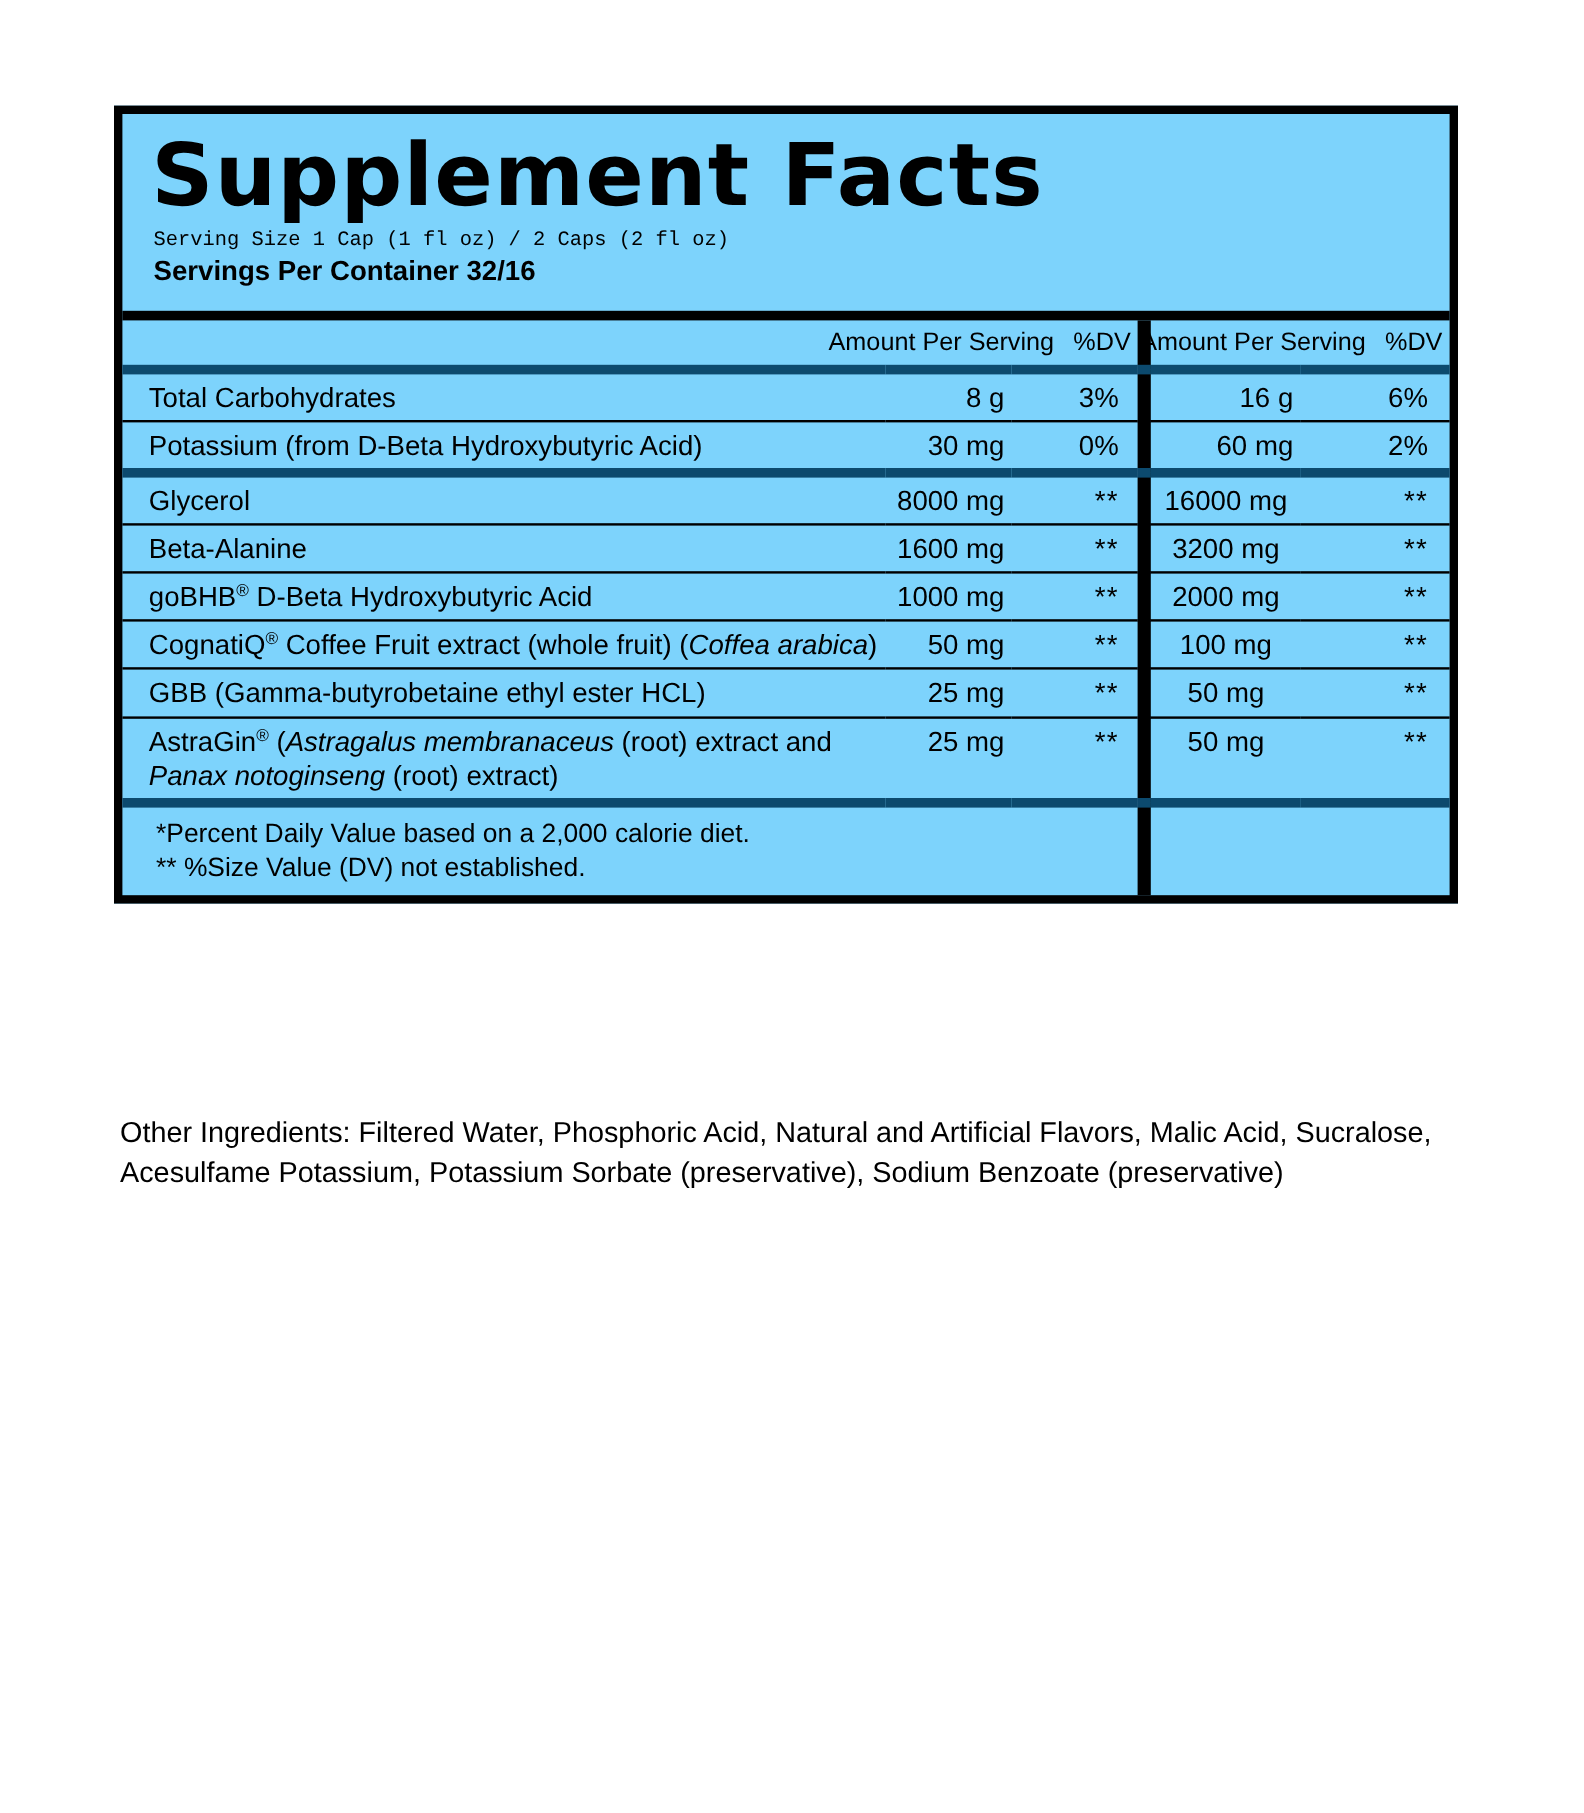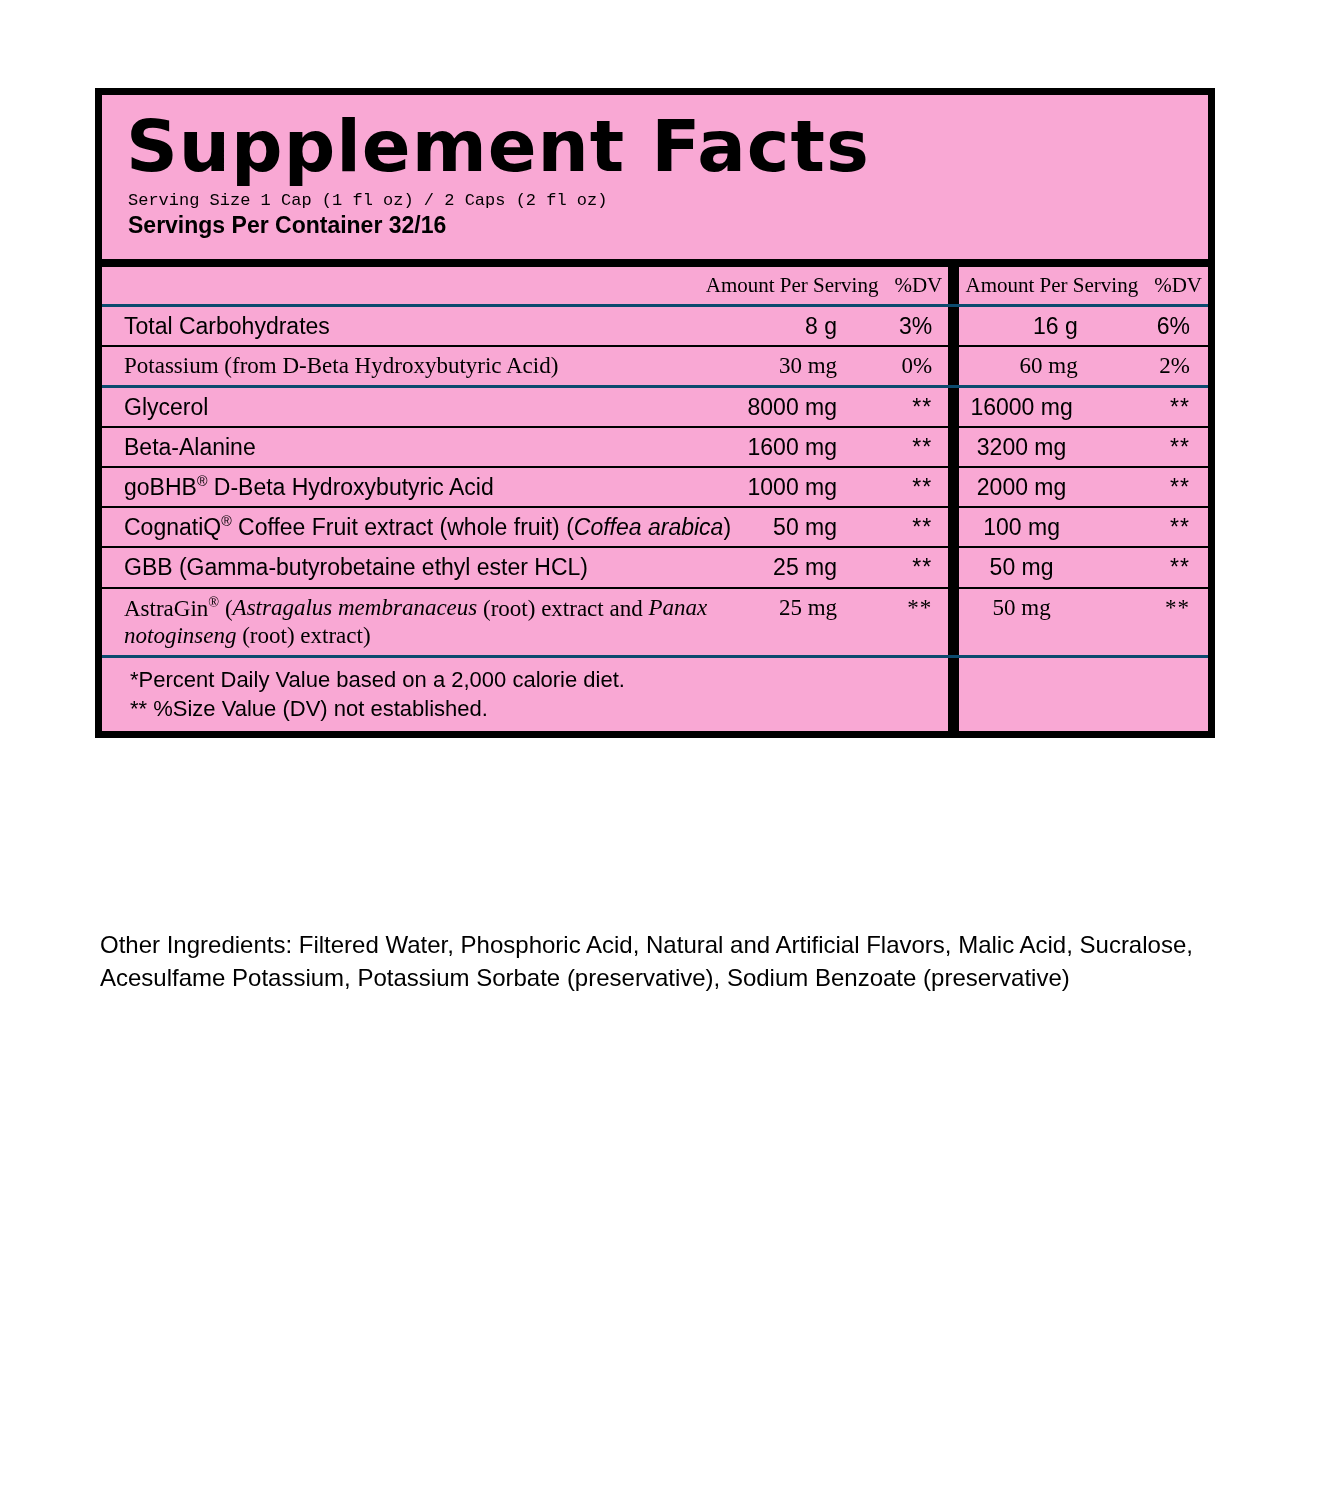--- a/index.html
+++ b/index.html
@@ -19,21 +19,21 @@
     width: 1320px;
     height: 1511px;
   }
   .panel {
     position: absolute;
     left: 95px;
     top: 88px;
     width: 1120px;
     box-sizing: border-box;
     border: 7px solid #000000;
-    background: #f9a8d4;
+    background: #7dd3fc;
     padding: 0;
   }
   .header-block {
     padding: 10px 18px 12px 18px;
   }
   .title {
     font-family: "DejaVu Sans", sans-serif;
     font-weight: bold;
     font-size: 72px;
     line-height: 1.05;
@@ -68,21 +68,21 @@
     line-height: 1.22;
   }
   .col-name { width: 540px; padding-left: 22px !important; }
   .col-amt1 { width: 176px; text-align: right; }
   .col-dv1  { width: 76px;  text-align: right; padding-right: 16px !important;}
   .col-sep  { width: 10px; background: #000000; padding: 0 !important; }
   .col-amt2 { width: 210px; text-align: center; }
   .col-dv2  { width: 78px;  text-align: right; padding-right: 18px !important;}
 
   tr.row-line td { border-bottom: 2px solid #000000; }
-  tr.thick-line td { border-bottom: 3px solid #0c4a6e; font-family: Liberation Serif, serif; }
+  tr.thick-line td { border-bottom: 8px solid #0c4a6e; }
 
   .hdr td {
     font-size: 21px;
     padding-top: 6px;
     padding-bottom: 6px;
   }
   .hdr .col-amt1, .hdr .col-amt2 { text-align: right; }
   .hdr .hdr-pair {
     display: flex;
     justify-content: flex-end;

